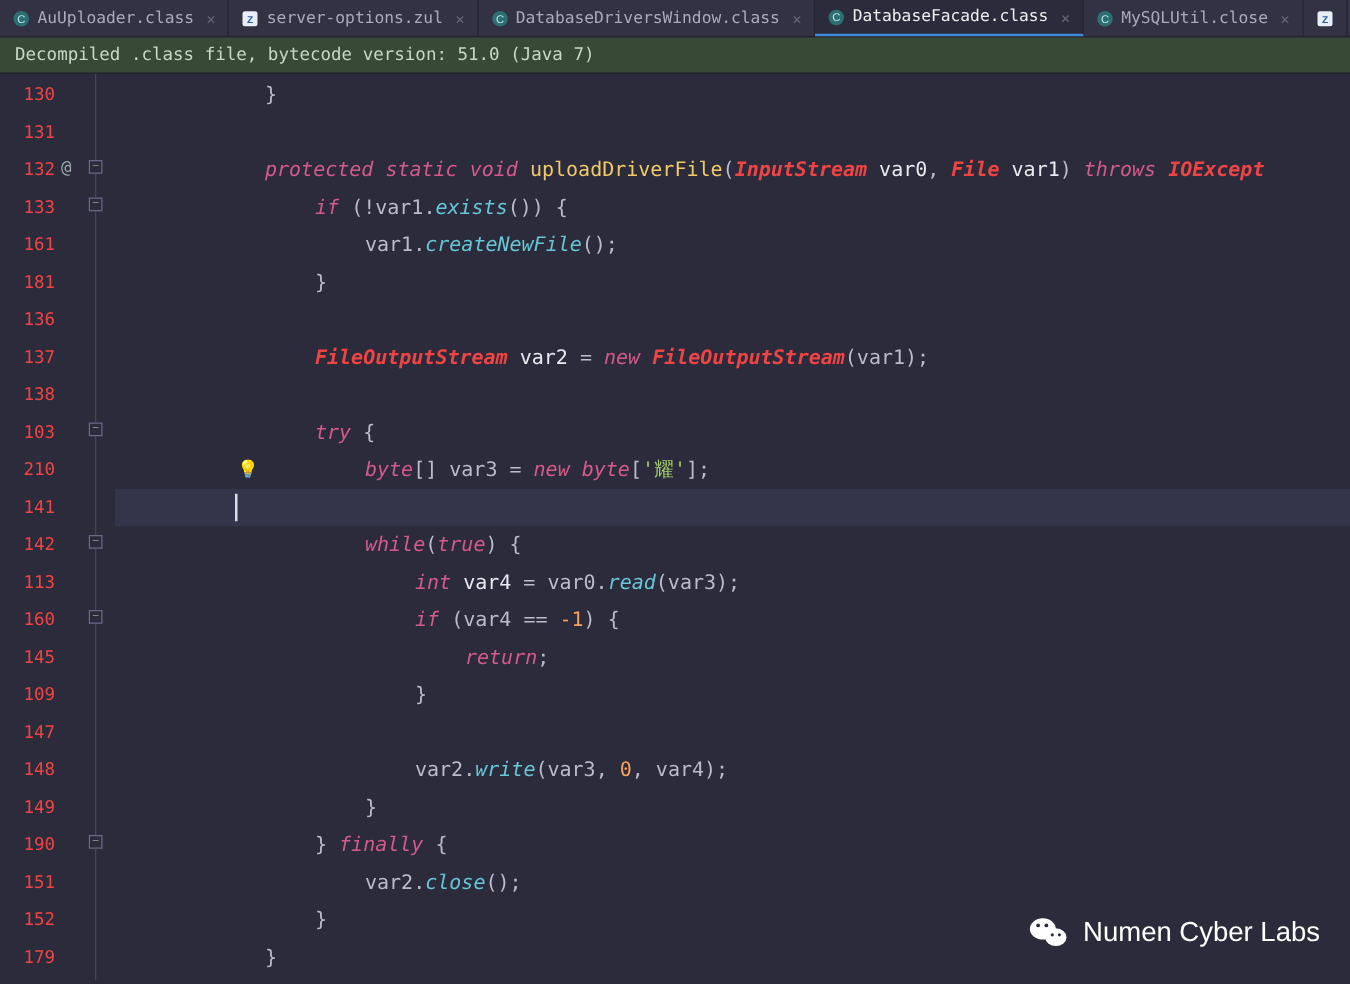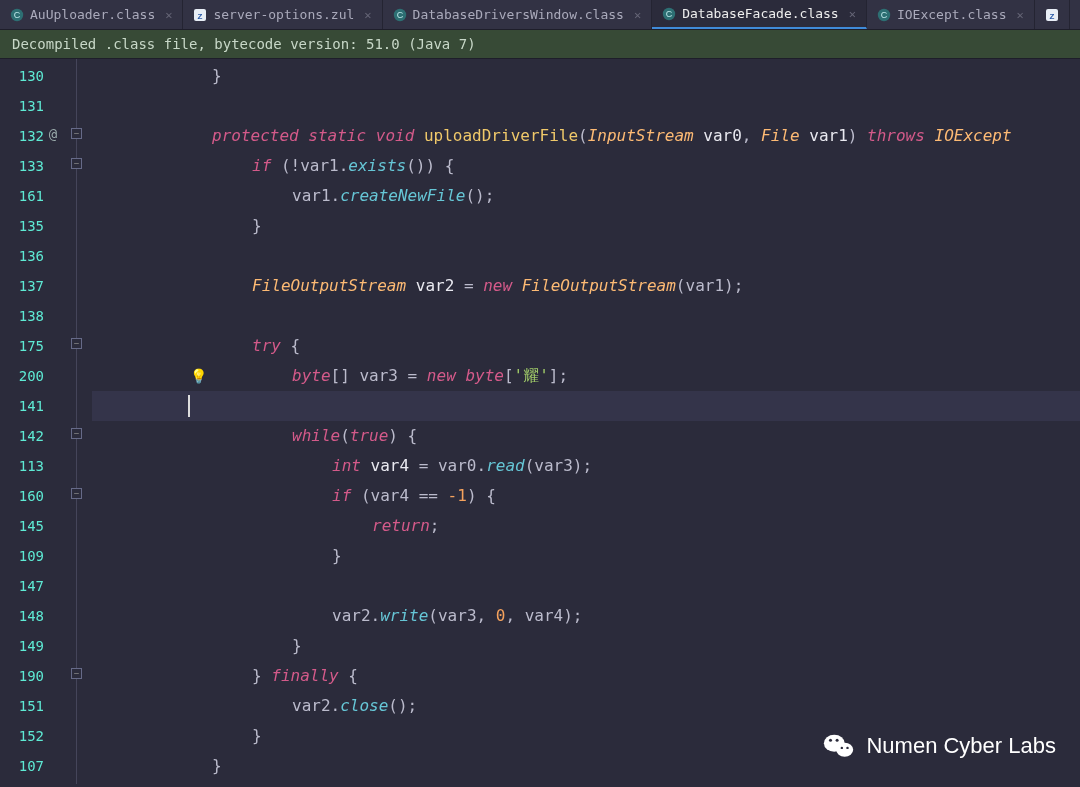--- a/index.html
+++ b/index.html
@@ -33,31 +33,31 @@
     background: #374a36; color: #c8d8c8;
     padding: 6px 12px; font-size: 14px;
     border-bottom: 1px solid #1e1e2a;
   }
   .editor {
     display: flex; height: calc(100% - 30px - 32px);
     position: relative;
   }
   .gutter {
     width: 44px; text-align: right;
-    color: #5eead4; padding-top: 2px;
+    color: #ef4444; padding-top: 2px;
     font-size: 14px; line-height: 30px;
     user-select: none;
   }
   .markscol { width: 18px; line-height:30px; text-align:center; color:#9aa;}
   .foldcol { width: 30px; line-height:30px; position:relative;}
   .code { flex:1; padding-top:2px; line-height:30px; font-size:16px; white-space:pre; }
   .row { height:30px; }
   .row.hl { background:#34344a; }
   .k  { color:#d45a8a; font-style:italic; }   
-  .t  { color:#fdba74; font-style:italic; }   
+  .t  { color:#ef4444; font-style:italic;font-weight:bold; }   
   .fn { color:#f0c96a; }                       
   .m  { color:#66c6d6; font-style:italic; }   
   .id { color:#e9e9f0; }
   .p  { color:#bbbbcc; }
   .n  { color:#f5a25d; }  
   .s  { color:#9fca68; }  
   .bulb { color:#f4c430; font-size:14px;}
   .foldline { position:absolute; left:14px; top:0; bottom:0; width:1px; background:#45455a;}
   .foldbox { position:absolute; left:9px; width:11px; height:11px; border:1px solid #666a88; background:#2b2b3b; font-size:9px; line-height:9px; text-align:center; color:#888;}
   .cursor { display:inline-block; width:2px; height:22px; background:#ddd; vertical-align:middle;}
@@ -113,21 +113,21 @@
       <span>DatabaseFacade.class</span>
       <span class="close">✕</span>
     </div>
     <div class="tab">
       <span class="icon">
         <svg viewBox="0 0 14 14">
           <circle cx="7" cy="7" r="6.2" fill="#2d6f73"></circle>
           <text x="7" y="10" text-anchor="middle" font-size="9" fill="#bfe8ea" font-family="sans-serif">C</text>
         </svg>
       </span>
-      <span>IOExcept.class</span>
+      <span>MySQLUtil.close</span>
       <span class="close">✕</span>
     </div>
     <div class="tab">
       <span class="icon">
         <svg viewBox="0 0 14 14">
           <rect x="1" y="1" width="12" height="12" rx="2" fill="#e8eef6"></rect>
           <text x="7" y="10.5" text-anchor="middle" font-size="8" fill="#2a5aa8" font-family="sans-serif" font-weight="bold">Z</text>
         </svg>
       </span>
     </div>
@@ -135,39 +135,39 @@
 
 <div class="infobar">Decompiled .class file, bytecode version: 51.0 (Java 7)</div>
 
 <div class="editor">
   <div class="gutter" id="gutter">
       <div class="row">130</div>
       <div class="row">131</div>
       <div class="row">132</div>
       <div class="row">133</div>
       <div class="row">161</div>
-      <div class="row">135</div>
+      <div class="row">181</div>
       <div class="row">136</div>
       <div class="row">137</div>
       <div class="row">138</div>
-      <div class="row">175</div>
-      <div class="row">200</div>
+      <div class="row">103</div>
+      <div class="row">210</div>
       <div class="row">141</div>
       <div class="row">142</div>
       <div class="row">113</div>
       <div class="row">160</div>
       <div class="row">145</div>
       <div class="row">109</div>
       <div class="row">147</div>
       <div class="row">148</div>
       <div class="row">149</div>
       <div class="row">190</div>
       <div class="row">151</div>
       <div class="row">152</div>
-      <div class="row">107</div>
+      <div class="row">179</div>
     </div>
   <div class="markscol" id="marks">
       <div class="row"></div>
       <div class="row"></div>
       <div class="row" style="color: rgb(153, 170, 170);">@</div>
       <div class="row"></div>
       <div class="row"></div>
       <div class="row"></div>
       <div class="row"></div>
       <div class="row"></div>

